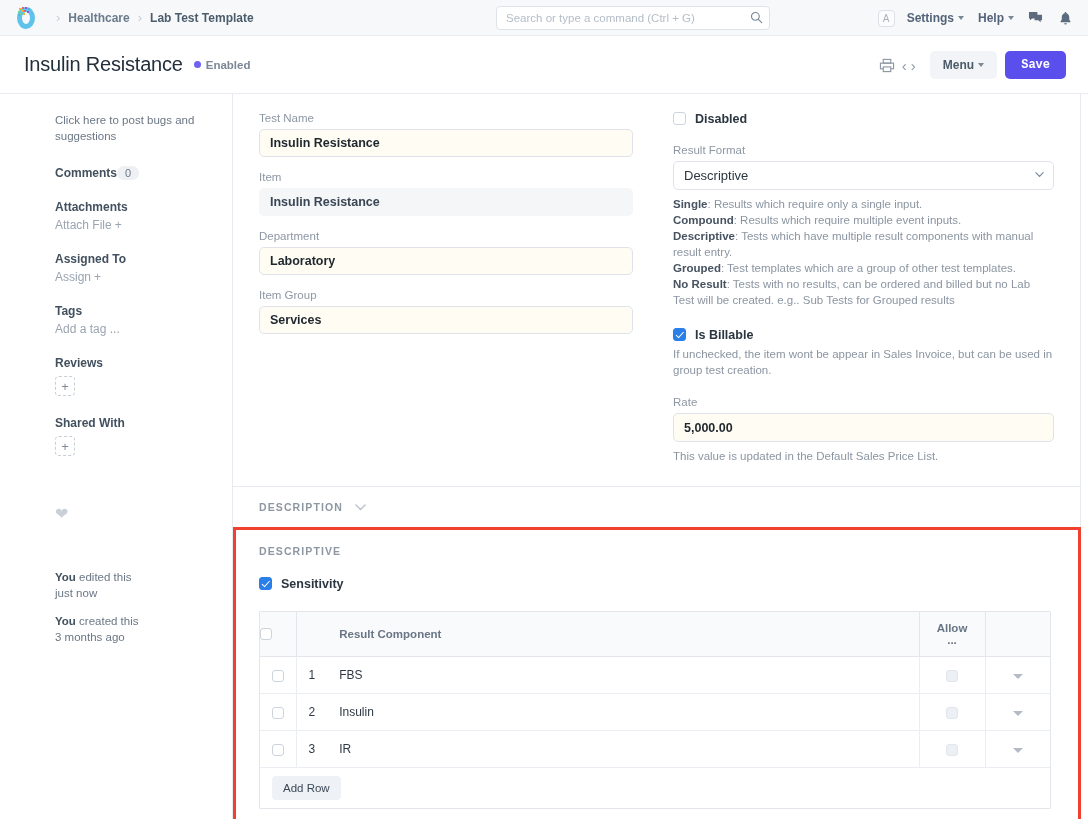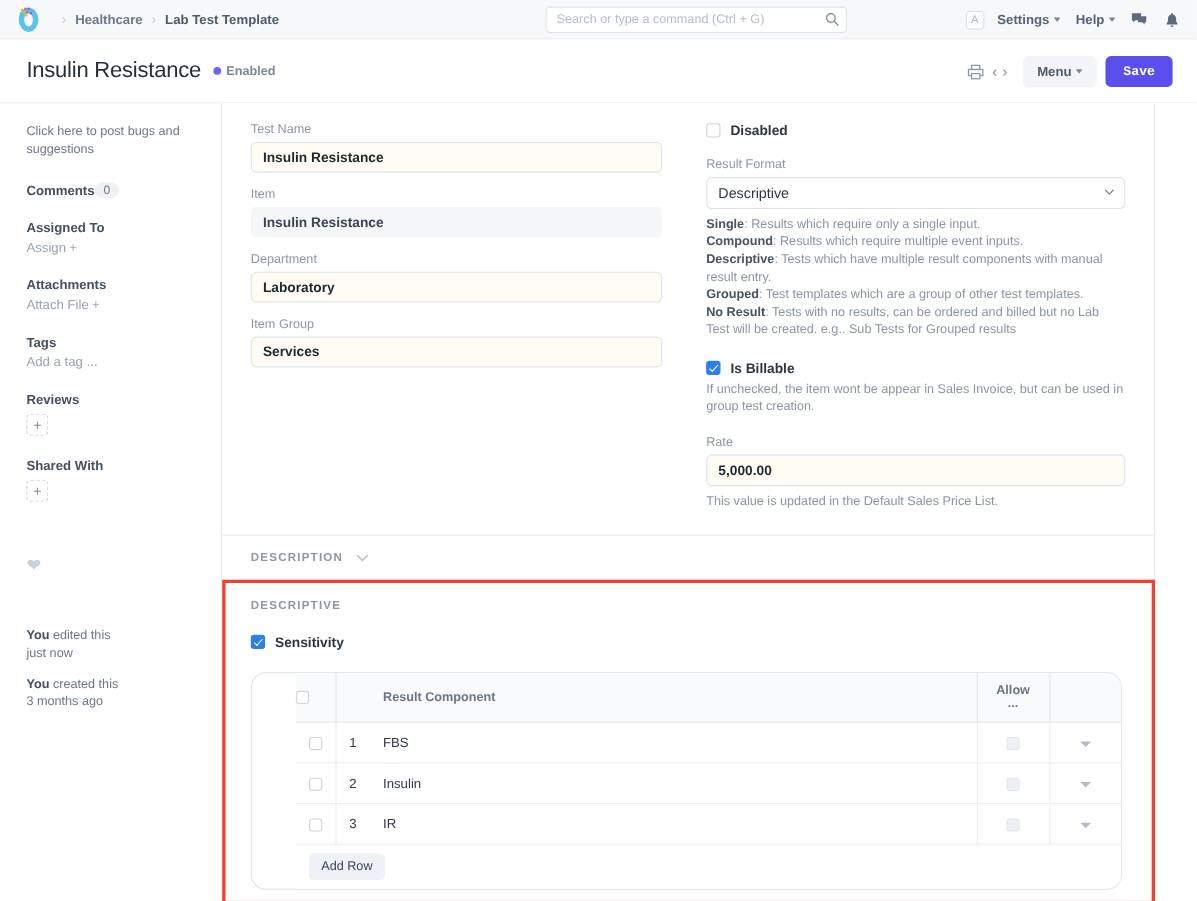--- a/index.html
+++ b/index.html
@@ -109,21 +109,21 @@
   .btn {
     font-size: 12px; font-weight: bold;
     border-radius: 5px; padding: 7px 13px;
     cursor: pointer; border: none;
     font-family: "Liberation Sans", sans-serif;
   }
   .btn-menu { background: #f2f4f7; color: #4d5a68; margin-left: 12px; }
   .btn-save { background: #5a4fec; color: #fff; margin-left: 8px; padding: 7px 16px; }
 
   
-  .body-wrap { display: flex; height: 725px; background: #fff; }
+  .body-wrap { display: flex; height: 725px; background: #fff; margin-left: 31px; }
 
   
   .sidebar {
     width: 202px; flex: 0 0 202px;
     padding: 18px 18px 0 24px;
     background: #fff;
     border-right: 1px solid #e6eaef;
     font-size: 12px;
   }
   .sb-note { color: #6b7785; font-size: 11.5px; line-height: 16px; margin-bottom: 22px; }
@@ -218,24 +218,23 @@
   .descriptive-sec { padding: 18px 26px 0 26px; }
   .descriptive-title {
     font-size: 10.5px; font-weight: bold; color: #8d97a3;
     letter-spacing: 1.1px; margin-bottom: 20px;
   }
 
   
   .grid {
     margin-top: 20px;
     border: 1px solid #e3e7ec;
-    border-radius: 14px;
+    border-radius: 1px;
     width: 792px;
     overflow: hidden;
-    padding-left: 40px;
   }
   .grid table { border-collapse: collapse; width: 100%; }
   .grid th {
     background: #f8fafc;
     font-size: 11.5px; font-weight: bold; color: #6a7685;
     text-align: left;
     padding: 10px 12px;
     border-bottom: 1px solid #e3e7ec;
     border-right: 1px solid #e3e7ec;
   }
@@ -370,30 +369,30 @@
     <div class="sb-note">Click here to post bugs and suggestions</div>
 
     <div class="sb-block">
       <div class="sb-row">
         <span class="sb-head">Comments</span>
         <span class="sb-count">0</span>
       </div>
     </div>
 
     <div class="sb-block">
+      <div class="sb-head">Attachments</div>
+      <div class="sb-action">
+        <span>Attach File</span><span class="sb-plus">+</span>
+      </div>
+    </div>
+
+    <div class="sb-block">
       <div class="sb-head">Assigned To</div>
       <div class="sb-action">
         <span>Assign</span><span class="sb-plus">+</span>
-      </div>
-    </div>
-
-    <div class="sb-block">
-      <div class="sb-head">Attachments</div>
-      <div class="sb-action">
-        <span>Attach File</span><span class="sb-plus">+</span>
       </div>
     </div>
 
     <div class="sb-block">
       <div class="sb-head">Tags</div>
       <div class="sb-action">Add a tag ...</div>
     </div>
 
     <div class="sb-block">
       <div class="sb-head">Reviews</div>

